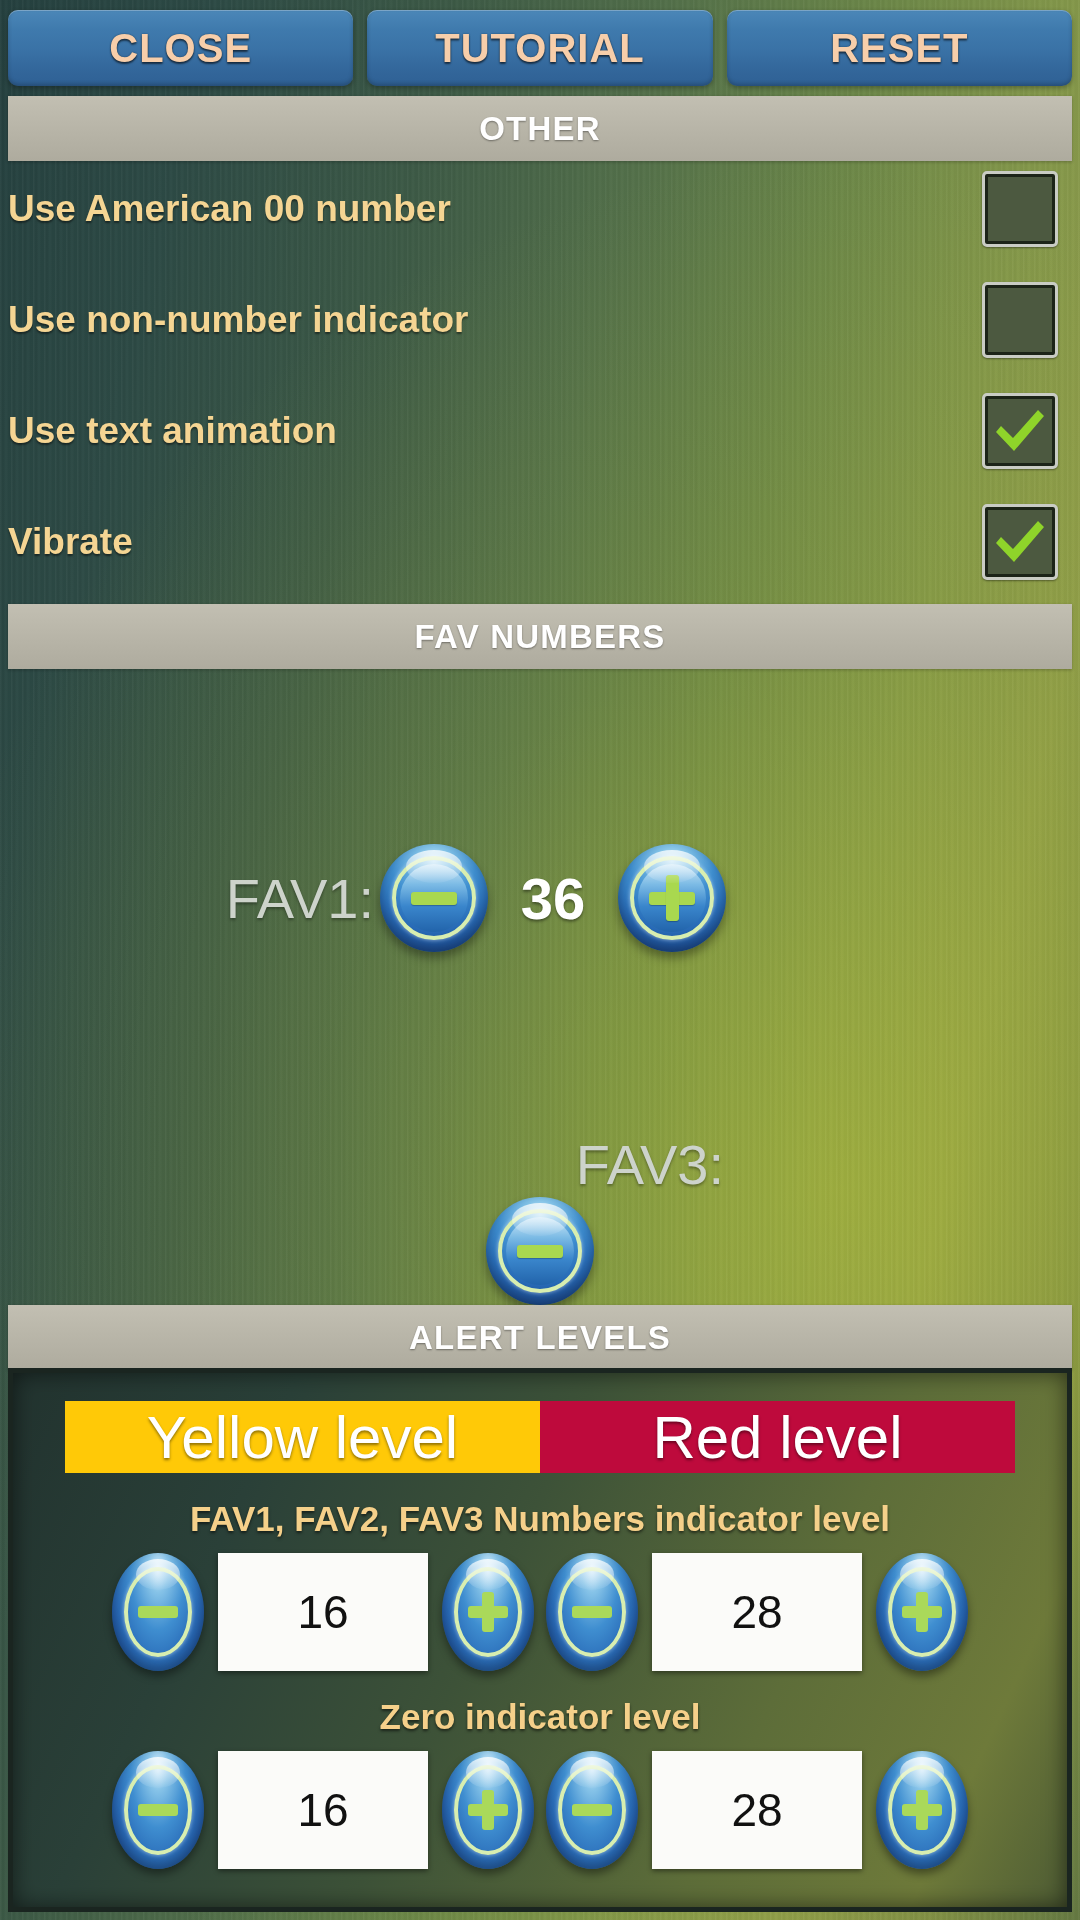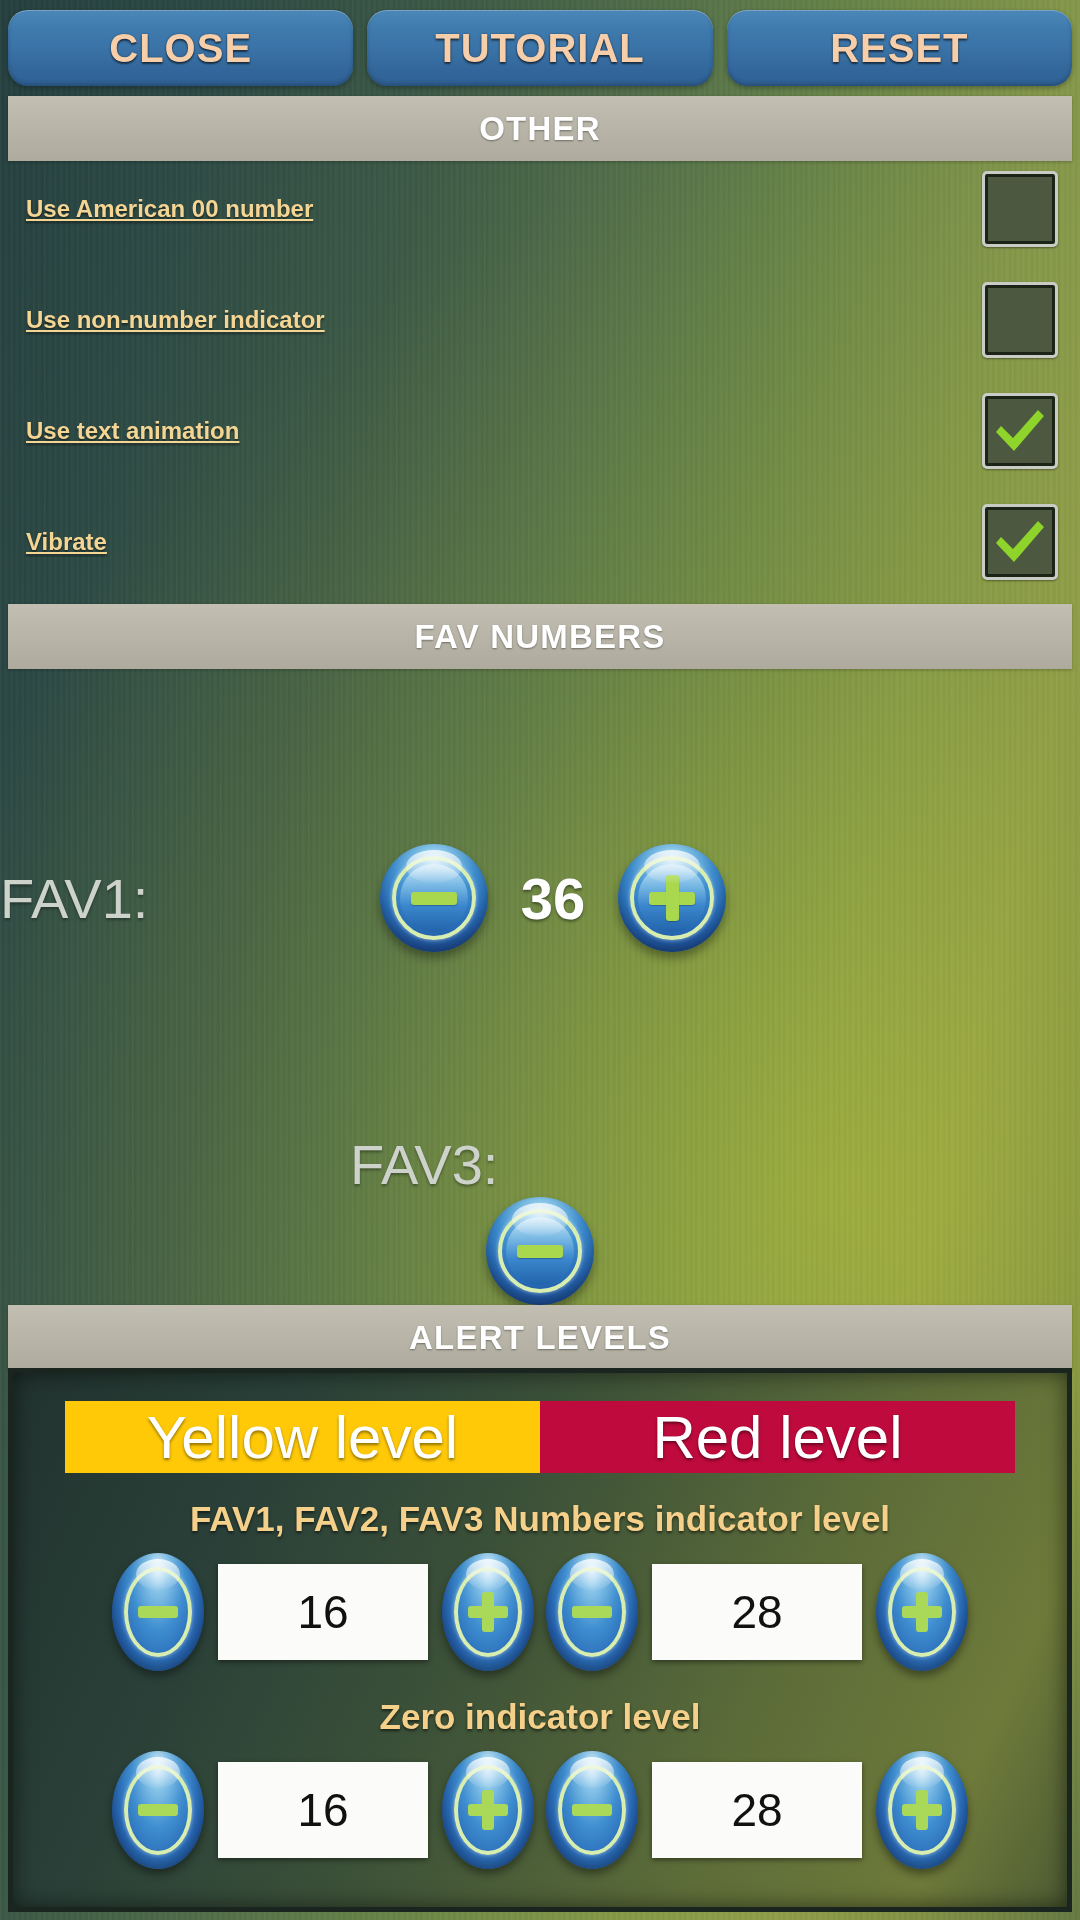--- a/index.html
+++ b/index.html
@@ -33,21 +33,21 @@
     box-sizing:border-box;
   }
 
   
   .topbar{
     position:absolute;left:0;top:10px;width:1080px;height:76px;
     display:flex;gap:14px;padding:0 8px;box-sizing:border-box;
   }
   .topbtn{
     flex:1;
-    border-radius:20px;
+    border-radius:10px;
     background:linear-gradient(180deg,#4b87b8 0%,#3f7aad 26%,#3a72a6 52%,#33679b 78%,#2f6094 100%);
     box-shadow:
       inset 0 1px 0 rgba(255,255,255,0.28),
       inset 0 -2px 4px rgba(0,0,0,0.22),
       0 2px 5px rgba(0,0,0,0.30);
     display:flex;align-items:center;justify-content:center;
     cursor:pointer;
     border:none;
   }
   .topbtn span{
@@ -68,24 +68,23 @@
     font-size:33px;font-weight:bold;color:#ffffff;letter-spacing:1.2px;
     text-shadow:0 1px 2px rgba(0,0,0,0.40);
   }
 
   
   .cbrow{
     position:absolute;left:0;width:1080px;height:112px;
     display:flex;align-items:center;
   }
   .cblabel{
-    font-size:24px;font-weight:bold;color:#f5d593;
-    padding-left:26px;flex:1;
+    font-size:37px;font-weight:bold;color:#f5d593;
+    padding-left:8px;flex:1;
     text-shadow:0 2px 2px rgba(0,0,0,0.45);
-    text-decoration:underline;
   }
   .cbox{
     width:76px;height:76px;margin-right:22px;flex:0 0 auto;
     border:3px solid #c9ccc4;
     border-radius:5px;
     box-sizing:border-box;
     background:#4c5940;
     box-shadow:inset 0 0 0 3px #1c2418, 0 1px 2px rgba(0,0,0,0.4);
     position:relative;cursor:pointer;
   }
@@ -94,21 +93,21 @@
     display:flex;align-items:center;justify-content:center;
   }
   .cbox .chk svg{display:block;}
 
   
   .favrow{
     position:absolute;left:0;width:1080px;height:140px;
     display:flex;align-items:center;
   }
   .favlabel{
-    width:380px;padding-right:18px;box-sizing:border-box;
+    width:380px;text-align:right;padding-right:6px;box-sizing:border-box;
     font-size:56px;color:#cdd3cb;
     text-shadow:0 2px 3px rgba(0,0,0,0.35);
   }
   .favval{
     width:130px;text-align:center;
     font-size:58px;font-weight:bold;color:#ffffff;
     text-shadow:0 2px 3px rgba(0,0,0,0.42);
   }
 
   
@@ -187,21 +186,21 @@
     box-shadow:0 0 4px rgba(255,255,255,0.5);
   }
   .oval .glyph{position:absolute;left:0;top:0;right:0;bottom:0;display:flex;align-items:center;justify-content:center;}
   .oval .bar-h{width:40px;height:12px;background:#aad95a;border-radius:3px;}
   .oval .bar-v{position:absolute;width:12px;height:40px;background:#aad95a;border-radius:3px;}
   .oval .hl{
     position:absolute;left:26%;top:5%;width:48%;height:26%;border-radius:50%;
     background:linear-gradient(180deg,rgba(255,255,255,0.80),rgba(255,255,255,0.04));
   }
   .numbox{
-    width:210px;height:96px;flex:0 0 auto;
+    width:210px;height:118px;flex:0 0 auto;
     background:#fbfbf9;
     display:flex;align-items:center;justify-content:center;
     margin:0 14px;
     box-shadow:0 2px 5px rgba(0,0,0,0.45);
     cursor:text;
   }
   .numbox span{font-size:46px;color:#111111;}
   .gapmid{width:12px;flex:0 0 auto;}
 </style>
 </head>

